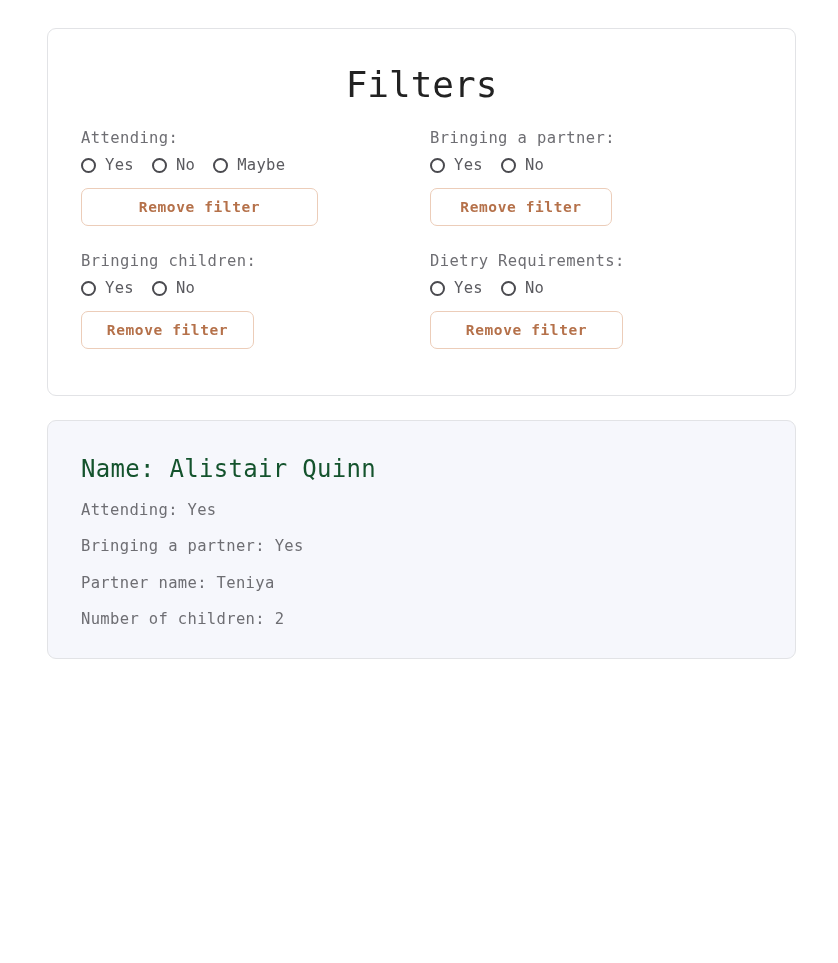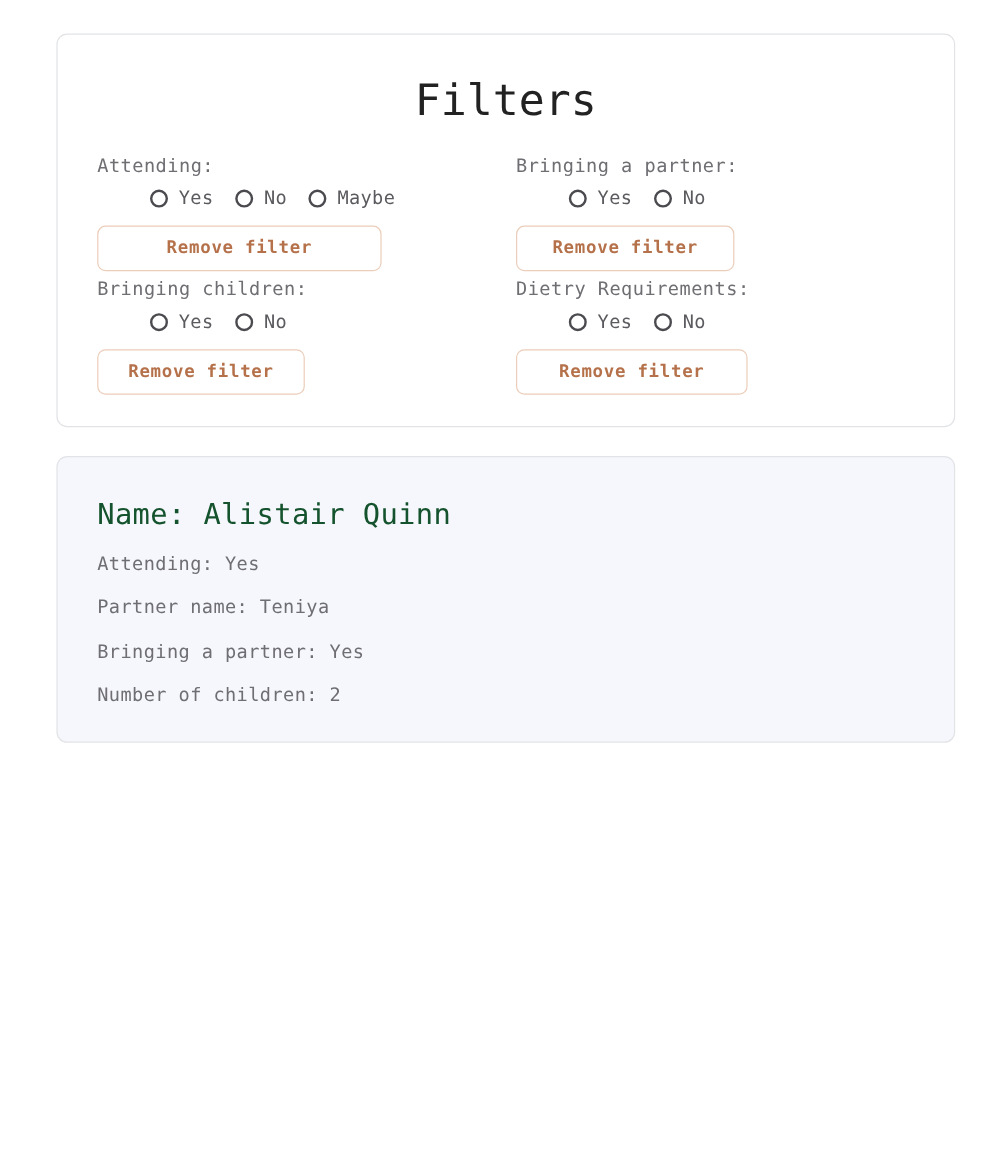--- a/index.html
+++ b/index.html
@@ -66,21 +66,20 @@
     color: #6e6e73;
     letter-spacing: .4px;
     margin: 0 0 12px 0;
     line-height: 1;
   }
   .radio-row {
     display: flex;
     align-items: center;
     gap: 0px;
     margin-bottom: 14px;
-    margin-left: 44px;
   }
   .radio-opt {
     display: flex;
     align-items: center;
     margin-right: 18px;
   }
   .radio-dot {
     width: 15px;
     height: 15px;
     border: 2px solid #4a4a4f;
@@ -104,20 +103,21 @@
     font-size: 14.5px;
     font-weight: 700;
     letter-spacing: .6px;
     color: #b5714a;
     background: #ffffff;
     border: 1px solid #eccdb9;
     border-radius: 7px;
     padding: 10px 14px;
     cursor: pointer;
     text-align: center;
+    margin-bottom: 20px;
   }
   .btn-w-attending { width: 237px; }
   .btn-w-partner   { width: 182px; }
   .btn-w-children  { width: 173px; }
   .btn-w-dietry    { width: 193px; }
 
   
   .numbers-body {
     padding: 0 0 28px 33px;
   }
@@ -232,18 +232,18 @@
         </div>
 
       </div>
     </div>
   </section>
 
 
   <section class="guest-card">
     <h2 class="guest-name">Name: Alistair Quinn</h2>
     <div class="guest-line">Attending: Yes</div>
+    <div class="guest-line">Bringing a partner: Yes</div>
     <div class="guest-line">Partner name: Teniya</div>
-    <div class="guest-line">Bringing a partner: Yes</div>
     <div class="guest-line">Number of children: 2</div>
   </section>
 
 </div>
 
 </body></html>

